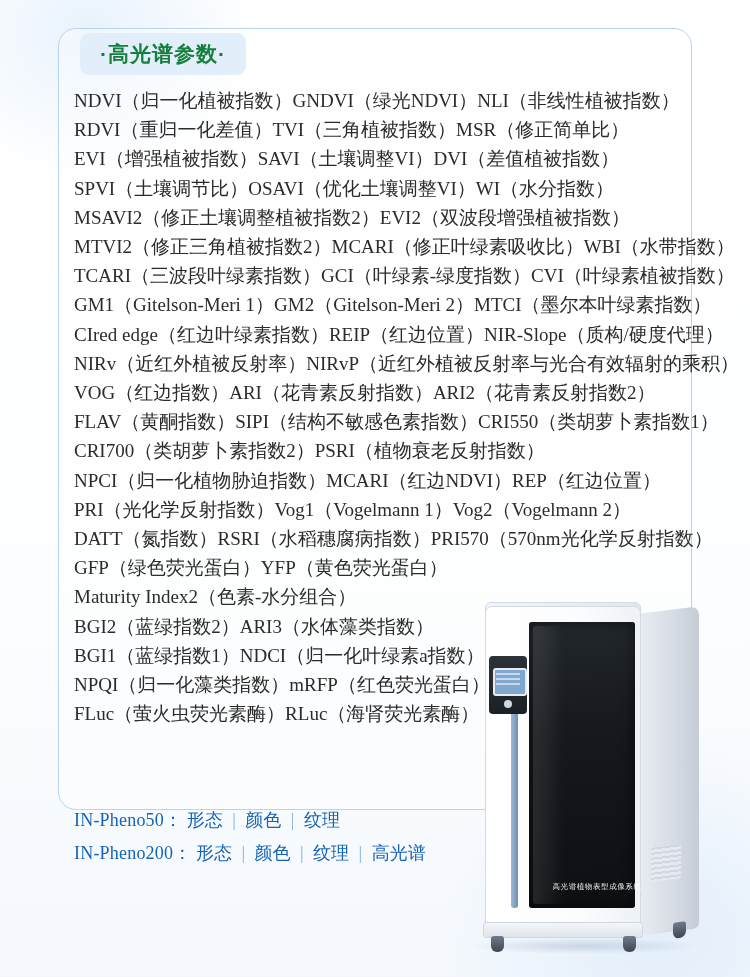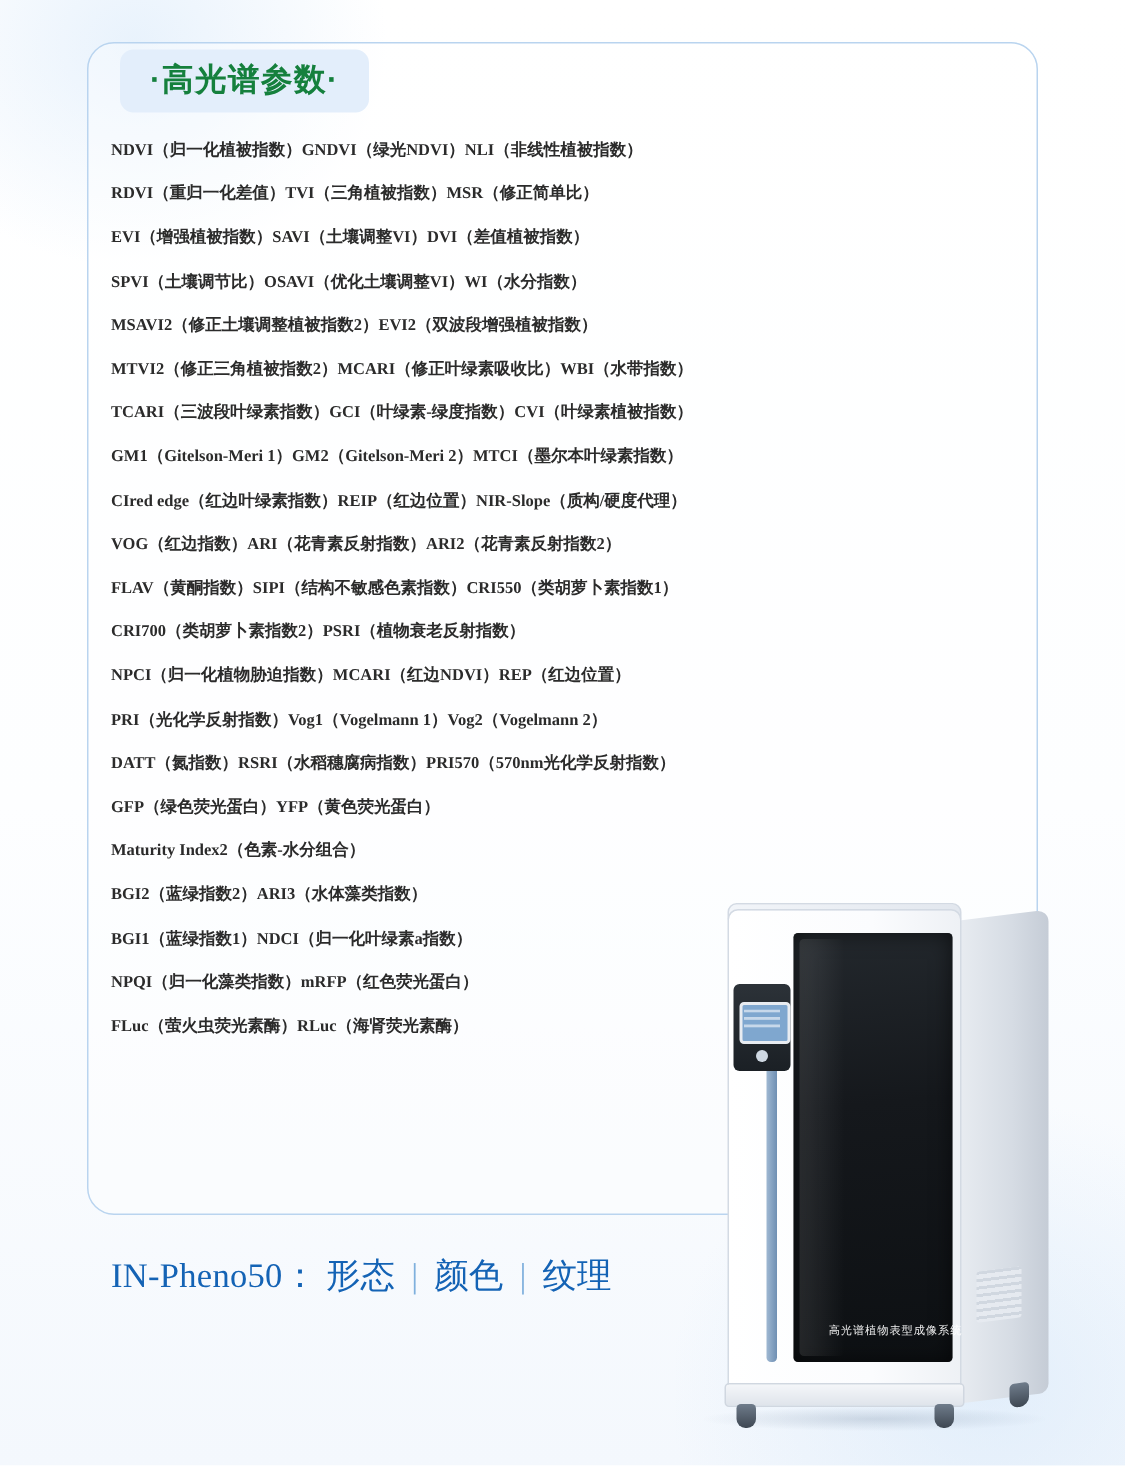--- a/index.html
+++ b/index.html
@@ -61,35 +61,34 @@
     line-height: 1;
     font-family: "Liberation Sans", "DejaVu Sans", sans-serif;
   }
 
   .index-list {
     position: absolute;
     left: 74px;
     top: 86px;
     width: 610px;
     color: #2b2b2b;
-    font-size: 11px;
+    font-size: 19px;
     line-height: 29.2px;
-    font-weight: bold;
   }
   .index-list .row {
     white-space: nowrap;
   }
 
   .models {
     position: absolute;
     left: 74px;
-    top: 834px;
+    top: 804px;
     width: 600px;
     color: #1463b5;
-    font-size: 23px;
+    font-size: 18px;
     line-height: 33px;
     font-family: "Liberation Serif", "DejaVu Serif", serif;
   }
   .models .mrow { white-space: nowrap; }
   .models .sep { color: #7fb0dd; padding: 0 5px; }
   .models .name { letter-spacing: 0.2px; }
 
   
   .device {
     position: absolute;
@@ -266,20 +265,21 @@
   <div class="index-list">
     <div class="row">NDVI（归一化植被指数）GNDVI（绿光NDVI）NLI（非线性植被指数）</div>
     <div class="row">RDVI（重归一化差值）TVI（三角植被指数）MSR（修正简单比）</div>
     <div class="row">EVI（增强植被指数）SAVI（土壤调整VI）DVI（差值植被指数）</div>
     <div class="row">SPVI（土壤调节比）OSAVI（优化土壤调整VI）WI（水分指数）</div>
     <div class="row">MSAVI2（修正土壤调整植被指数2）EVI2（双波段增强植被指数）</div>
     <div class="row">MTVI2（修正三角植被指数2）MCARI（修正叶绿素吸收比）WBI（水带指数）</div>
     <div class="row">TCARI（三波段叶绿素指数）GCI（叶绿素-绿度指数）CVI（叶绿素植被指数）</div>
     <div class="row">GM1（Gitelson-Meri 1）GM2（Gitelson-Meri 2）MTCI（墨尔本叶绿素指数）</div>
     <div class="row">CIred edge（红边叶绿素指数）REIP（红边位置）NIR-Slope（质构/硬度代理）</div>
+    <div class="row">NIRv（近红外植被反射率）NIRvP（近红外植被反射率与光合有效辐射的乘积）</div>
     <div class="row">VOG（红边指数）ARI（花青素反射指数）ARI2（花青素反射指数2）</div>
     <div class="row">FLAV（黄酮指数）SIPI（结构不敏感色素指数）CRI550（类胡萝卜素指数1）</div>
     <div class="row">CRI700（类胡萝卜素指数2）PSRI（植物衰老反射指数）</div>
     <div class="row">NPCI（归一化植物胁迫指数）MCARI（红边NDVI）REP（红边位置）</div>
     <div class="row">PRI（光化学反射指数）Vog1（Vogelmann 1）Vog2（Vogelmann 2）</div>
     <div class="row">DATT（氮指数）RSRI（水稻穗腐病指数）PRI570（570nm光化学反射指数）</div>
     <div class="row">GFP（绿色荧光蛋白）YFP（黄色荧光蛋白）</div>
     <div class="row">Maturity Index2（色素-水分组合）</div>
     <div class="row">BGI2（蓝绿指数2）ARI3（水体藻类指数）</div>
     <div class="row">BGI1（蓝绿指数1）NDCI（归一化叶绿素a指数）</div>
@@ -288,20 +288,30 @@
   </div>
 
   <div class="models">
     <div class="mrow">
       <span class="name">IN-Pheno50：</span>
       <span>形态</span>
       <span class="sep">|</span>
       <span>颜色</span>
       <span class="sep">|</span>
       <span>纹理</span>
+    </div>
+    <div class="mrow">
+      <span class="name">IN-Pheno200：</span>
+      <span>形态</span>
+      <span class="sep">|</span>
+      <span>颜色</span>
+      <span class="sep">|</span>
+      <span>纹理</span>
+      <span class="sep">|</span>
+      <span>高光谱</span>
     </div>
   </div>
 
   <div class="device">
     <div class="dev-shadow"></div>
     <div class="dev-side"></div>
     <div class="dev-vent"></div>
     <div class="dev-top"></div>
     <div class="dev-body"></div>
     <div class="dev-window"></div>

